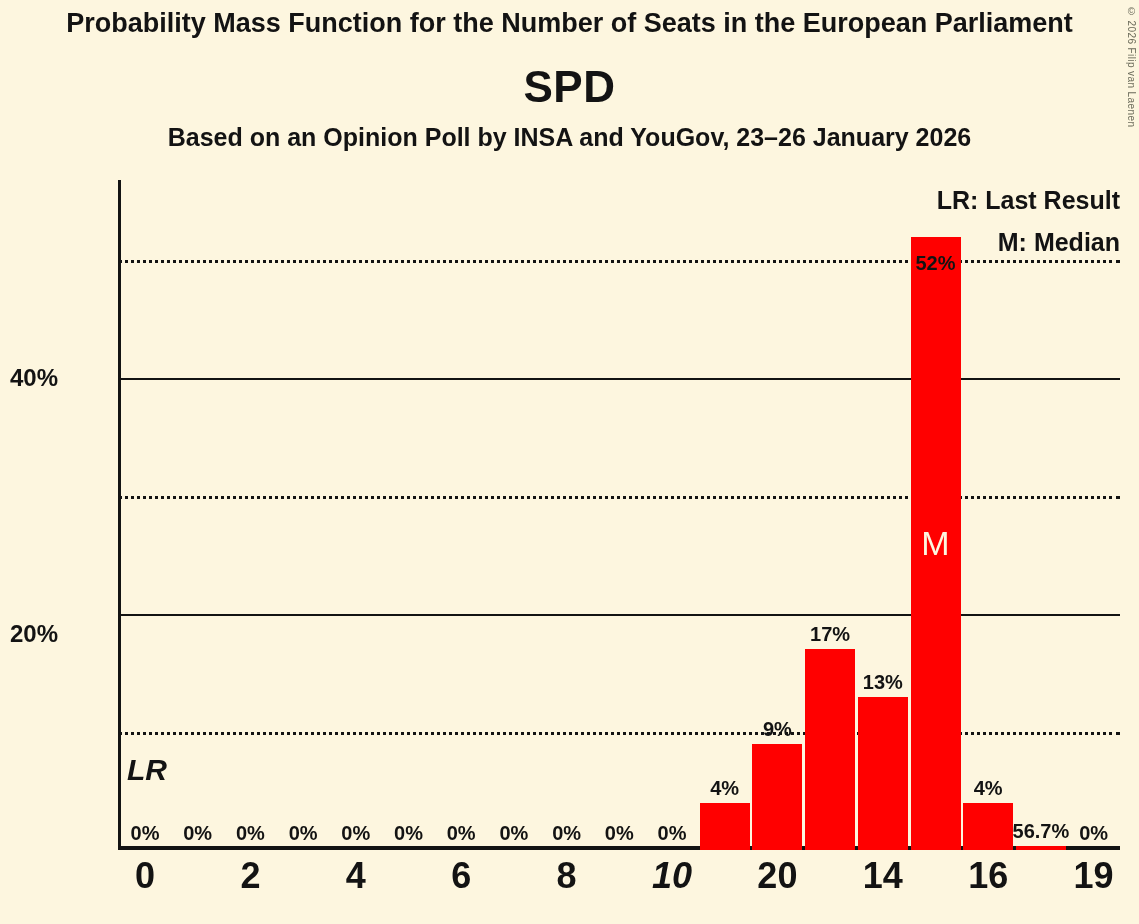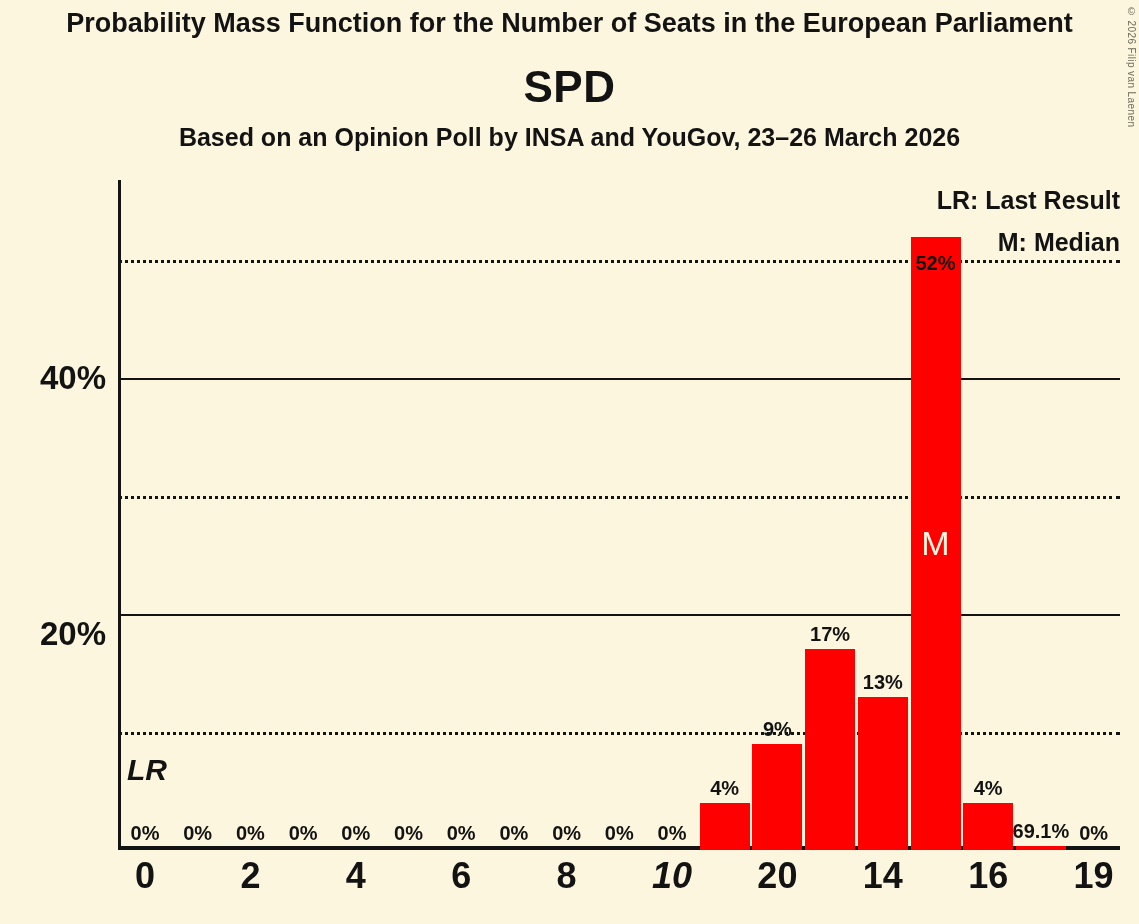--- a/index.html
+++ b/index.html
@@ -90,22 +90,21 @@
   .gridline.solid {
     border-top: 2px solid #131313;
   }
   .gridline.dotted {
     border-top: 3px dotted #131313;
   }
   .y-label-outer {
     position: absolute;
     left: -108px;
     width: 96px;
-    text-align: right;
-    font-size: 33px;
+    font-size: 24px;
     font-weight: bold;
     line-height: 31px;
   }
 
   
   .bar {
     position: absolute;
     bottom: 0;
     background: #FF0000;
   }
@@ -152,21 +151,21 @@
     text-align: right;
     right: 19px;
   }
 </style>
 </head>
 <body>
 
 <div id="title-block">
   <div id="chart-subtitle">Probability Mass Function for the Number of Seats in the European Parliament</div>
   <div id="chart-title">SPD</div>
-  <div id="chart-subsubtitle">Based on an Opinion Poll by INSA and YouGov, 23–26 March 2026</div>
+  <div id="chart-subsubtitle">Based on an Opinion Poll by INSA and YouGov, 23–26 January 2026</div>
 </div>
 
 <div id="copyright">© 2026 Filip van Laenen</div>
 
 <div id="plot">
   <div id="y-axis-line"></div>
   <div id="x-axis-line"></div>
   <div id="gridlines">
       <div class="gridline dotted" style="top: 552.042px;"></div>
       <div class="gridline dotted" style="top: 316.127px;"></div>
@@ -196,21 +195,21 @@
       <div class="bar-value-label" style="width: 90px; left: 614.4px; top: 537.838px;">9%</div>
       <div class="bar" style="left: 687.1px; width: 50px; height: 200.528px; background: rgb(255, 0, 0);"></div>
       <div class="bar-value-label" style="width: 90px; left: 667.1px; top: 443.472px;">17%</div>
       <div class="bar" style="left: 739.8px; width: 50px; height: 153.345px; background: rgb(255, 0, 0);"></div>
       <div class="bar-value-label" style="width: 90px; left: 719.8px; top: 490.655px;">13%</div>
       <div class="bar" style="left: 792.5px; width: 50px; height: 613.38px; background: rgb(255, 0, 0);"></div>
       <div class="bar-value-label" style="width: 90px; left: 772.5px; top: 30.6197px; margin-top: 41px;">52%</div>
       <div class="bar" style="left: 845.2px; width: 50px; height: 47.1831px; background: rgb(255, 0, 0);"></div>
       <div class="bar-value-label" style="width: 90px; left: 825.2px; top: 596.817px;">4%</div>
       <div class="bar" style="left: 897.9px; width: 50px; height: 3.53873px; background: rgb(255, 0, 0);"></div>
-      <div class="bar-value-label" style="width: 90px; left: 877.9px; top: 640.461px;">69.1%</div>
+      <div class="bar-value-label" style="width: 90px; left: 877.9px; top: 640.461px;">56.7%</div>
       <div class="bar-value-label" style="width: 90px; left: 930.6px; top: 642px;">0%</div>
     </div>
   <div id="annotations">
       <div id="lr-marker" style="left: 9px; top: 575px; font-style: italic;">LR</div>
       <div class="median-marker" style="left: 787.5px; width: 60px; top: 346.31px;">M</div>
     </div>
 </div>
 
 <div id="x-tick-labels">
     <div class="x-tick-label" style="left: 105px;">0</div>

